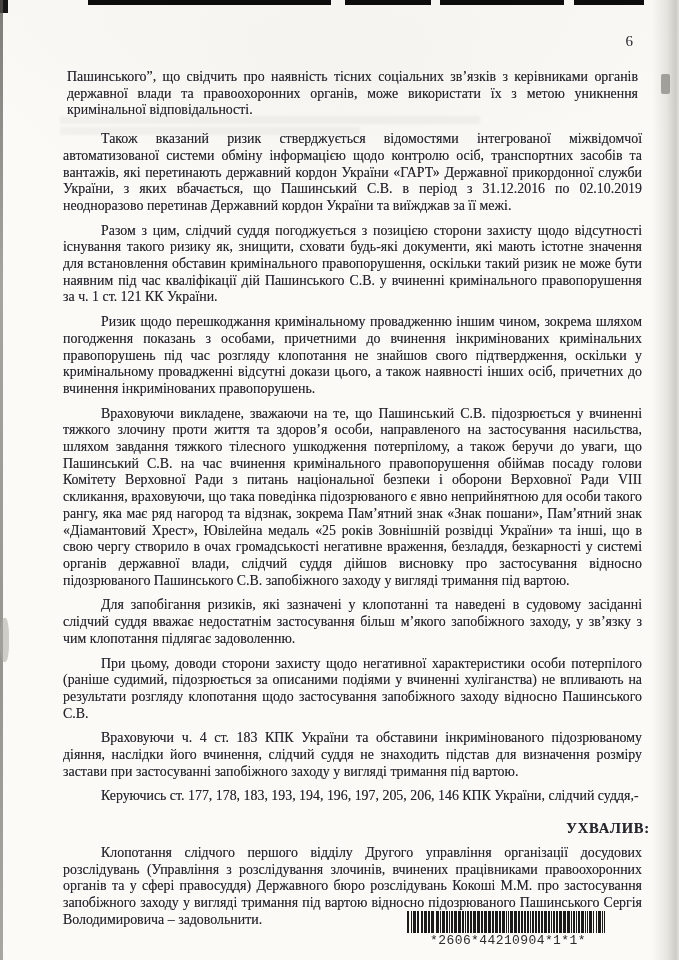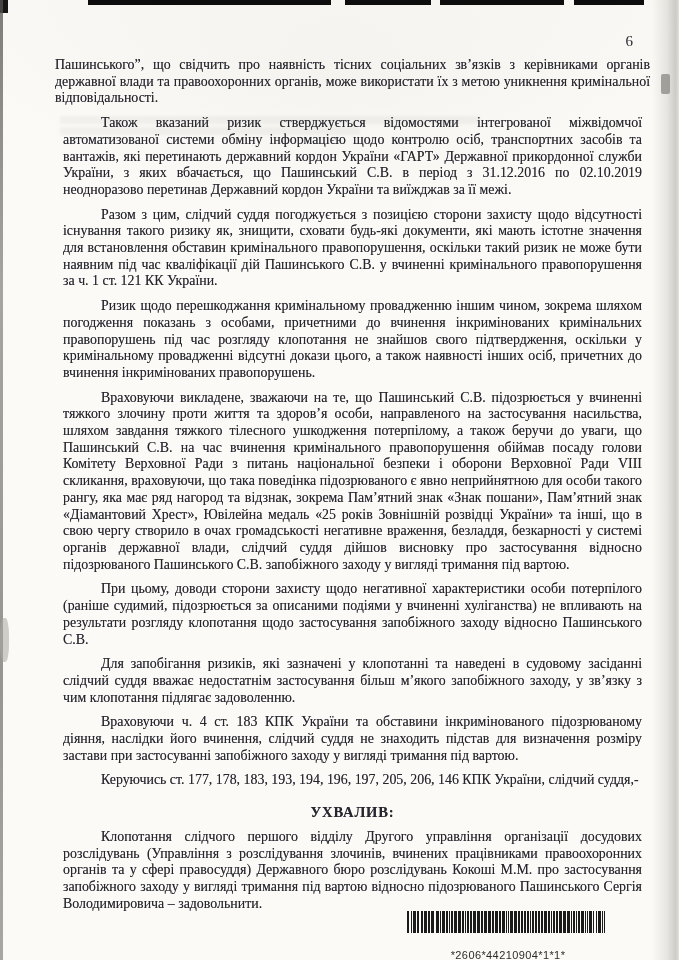--- a/index.html
+++ b/index.html
@@ -23,23 +23,23 @@
     position:absolute; top:33px; right:46px;
     font-size:15px; color:#2a2a32;
   }
   .body-text{
     position:absolute; left:55px; top:57px; width:595px;
     font-size:13.9px; line-height:16.7px;
     text-align:justify;
     text-shadow:0 0 0.5px rgba(45,45,58,0.55);
   }
   .para       { text-indent:38px; margin:8px; }
-  .continuation{ text-indent:0;  margin:0; }
+  .continuation{ text-indent:0;  margin:12px; }
   .heading{
-    text-align:center; font-weight:700; letter-spacing:0.8px;
+    text-align:right; font-weight:700; letter-spacing:0.8px;
     text-indent:0; margin:15px 0 7px 0; font-size:14.6px;
   }
   
   .artifact{ position:absolute; pointer-events:none; }
   .top-dash{ top:0; height:5px; background:#0d0d0d; }
   .d1{ left:88px;  width:243px; }
   .d2{ left:345px; width:86px;  }
   .d3{ left:440px; width:124px; }
   .d4{ left:574px; width:70px;  }
   .corner-blot{ left:0; top:0; width:8px; height:13px; background:#161616; }
@@ -66,23 +66,23 @@
   }
   .b1{ top:116px; } .b2{ top:127px; width:300px; }
   
   .barcode-wrap{
     position:absolute; left:403px; top:911px; width:210px;
     text-align:center;
   }
   .barcode-wrap svg{ display:block; margin:0 auto; }
   .barcode-wrap svg rect{ fill:#1b1b1b; }
   .barcode-label{
-    font-family:Liberation Sans, sans-serif;
-    font-size:11px; letter-spacing:0.4px; color:#2c2c2c;
-    margin-top:16px; white-space:nowrap;
+    font-family:Liberation Mono, monospace;
+    font-size:13px; letter-spacing:0.4px; color:#2c2c2c;
+    margin-top:0px; white-space:nowrap;
   }
 </style>
 </head>
 <body>
 
 <div class="page">
 
   <div>
     <div class="artifact top-dash d1"></div>
     <div class="artifact top-dash d2"></div>
@@ -98,22 +98,22 @@
   </div>
 
   <div class="page-number">6</div>
 
   <div class="body-text">
       <p class="continuation">Пашинського”, що свідчить про наявність тісних соціальних зв’язків з керівниками органів державної влади та правоохоронних органів, може використати їх з метою уникнення кримінальної відповідальності.</p>
       <p class="para">Також вказаний ризик стверджується відомостями інтегрованої міжвідомчої автоматизованої системи обміну інформацією щодо контролю осіб, транспортних засобів та вантажів, які перетинають державний кордон України «ГАРТ» Державної прикордонної служби України, з яких вбачається, що Пашинський С.В. в період з 31.12.2016 по 02.10.2019 неодноразово перетинав Державний кордон України та виїжджав за її межі.</p>
       <p class="para">Разом з цим, слідчий суддя погоджується з позицією сторони захисту щодо відсутності існування такого ризику як, знищити, сховати будь-які документи, які мають істотне значення для встановлення обставин кримінального правопорушення, оскільки такий ризик не може бути наявним під час кваліфікації дій Пашинського С.В. у вчиненні кримінального правопорушення за ч. 1 ст. 121 КК України.</p>
       <p class="para">Ризик щодо перешкоджання кримінальному провадженню іншим чином, зокрема шляхом погодження показань з особами, причетними до вчинення інкримінованих кримінальних правопорушень під час розгляду клопотання не знайшов свого підтвердження, оскільки у кримінальному провадженні відсутні докази цього, а також наявності інших осіб, причетних до вчинення інкримінованих правопорушень.</p>
       <p class="para">Враховуючи викладене, зважаючи на те, що Пашинський С.В. підозрюється у вчиненні тяжкого злочину проти життя та здоров’я особи, направленого на застосування насильства, шляхом завдання тяжкого тілесного ушкодження потерпілому, а також беручи до уваги, що Пашинський С.В. на час вчинення кримінального правопорушення обіймав посаду голови Комітету Верховної Ради з питань національної безпеки і оборони Верховної Ради VIII скликання, враховуючи, що така поведінка підозрюваного є явно неприйнятною для особи такого рангу, яка має ряд нагород та відзнак, зокрема Пам’ятний знак «Знак пошани», Пам’ятний знак «Діамантовий Хрест», Ювілейна медаль «25 років Зовнішній розвідці України» та інші, що в свою чергу створило в очах громадськості негативне враження, безладдя, безкарності у системі органів державної влади, слідчий суддя дійшов висновку про застосування відносно підозрюваного Пашинського С.В. запобіжного заходу у вигляді тримання під вартою.</p>
+      <p class="para">Для запобігання ризиків, які зазначені у клопотанні та наведені в судовому засіданні слідчий суддя вважає недостатнім застосування більш м’якого запобіжного заходу, у зв’язку з чим клопотання підлягає задоволенню.</p>
       <p class="para">При цьому, доводи сторони захисту щодо негативної характеристики особи потерпілого (раніше судимий, підозрюється за описаними подіями у вчиненні хуліганства) не впливають на результати розгляду клопотання щодо застосування запобіжного заходу відносно Пашинського С.В.</p>
-      <p class="para">Для запобігання ризиків, які зазначені у клопотанні та наведені в судовому засіданні слідчий суддя вважає недостатнім застосування більш м’якого запобіжного заходу, у зв’язку з чим клопотання підлягає задоволенню.</p>
       <p class="para">Враховуючи ч. 4 ст. 183 КПК України та обставини інкримінованого підозрюваному діяння, наслідки його вчинення, слідчий суддя не знаходить підстав для визначення розміру застави при застосуванні запобіжного заходу у вигляді тримання під вартою.</p>
       <p class="para">Керуючись ст. 177, 178, 183, 193, 194, 196, 197, 205, 206, 146 КПК України, слідчий суддя,-</p>
       <p class="heading">УХВАЛИВ:</p>
       <p class="para">Клопотання слідчого першого відділу Другого управління організації досудових розслідувань (Управління з розслідування злочинів, вчинених працівниками правоохоронних органів та у сфері правосуддя) Державного бюро розслідувань Кокоші М.М. про застосування запобіжного заходу у вигляді тримання під вартою відносно підозрюваного Пашинського Сергія Володимировича – задовольнити.</p>
     </div>
 
   <div class="barcode-wrap">
     <svg width="206" height="22">
         <rect x="2" y="0" width="2" height="22"></rect>
         <rect x="6" y="0" width="1" height="22"></rect>

